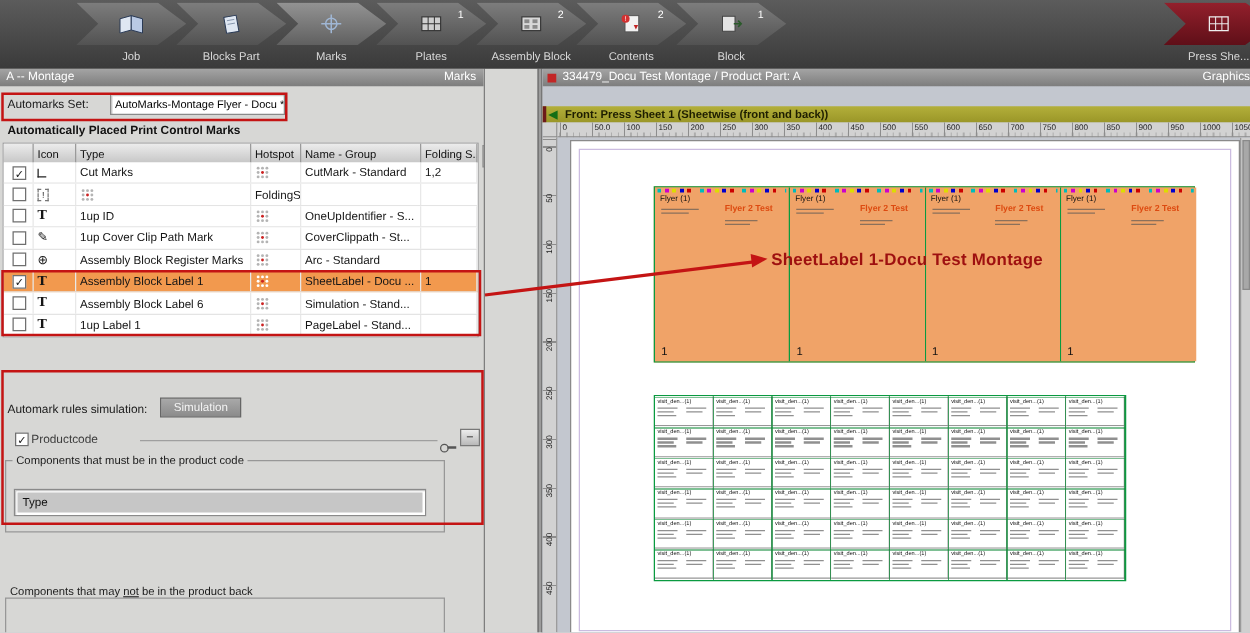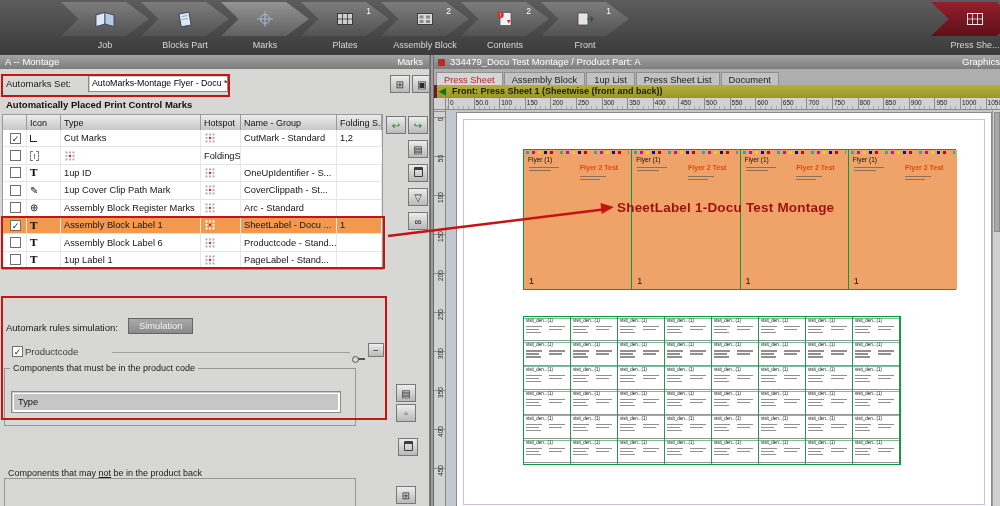--- a/index.html
+++ b/index.html
@@ -15,21 +15,21 @@
           background:linear-gradient(#7d7d7d,#525252);
           clip-path:polygon(0 0,74% 0,100% 50%,74% 100%,0 100%,20% 50%);
           display:flex; align-items:center; justify-content:center; }
   .chev.active { background:linear-gradient(#939393,#606060); }
   .chev.red { background:linear-gradient(#93202c,#5f0f18); }
   .step-label { position:absolute; top:38px; width:100%; text-align:center;
                 font-size:9px; color:#d9d9d9; white-space:nowrap; }
   .badge { position:absolute; right:18px; top:4px; font-size:8.5px; color:#fff; }
 
   
-  #left-panel { left:0; top:55px; width:430px; height:451px; background:#d7d7d5;
+  #left-panel { left:0; top:55px; width:388px; height:451px; background:#d7d7d5;
                 overflow:hidden; border-right:1px solid #7e7e7e; }
   .panel-header { left:0; top:0; width:100%; height:14px;
                   background:linear-gradient(#a4a4a4,#7d7d7d);
                   color:#fff; font-size:9.5px; line-height:14px; padding:0 5px; }
   .hdr-right { position:absolute; right:6px; top:0; }
   .lbl { font-size:9.5px; color:#1b1b1b; white-space:nowrap; }
   .field { background:#fff; border:1px solid #8a8a8a; box-shadow:inset 1px 1px 0 #cfcfcf;
            font-size:8.8px; line-height:15px; padding:0 3px; white-space:nowrap; overflow:hidden; }
   .sbtn { background:linear-gradient(#ececec,#b9b9b9); border:1px solid #787878;
           width:20px; height:18px; font-size:10px; line-height:15px; text-align:center;
@@ -223,21 +223,21 @@
         <div class="step-label">Contents</div>
       </div>
       <div class="step" style="left: 541px;">
         <div class="chev">
           <svg width="20" height="16">
             <rect x="3" y="2" width="10" height="12" fill="#e4e4e4" stroke="#444" stroke-width="0.8"></rect>
             <path d="M12 8 L18 8 M15.5 5.5 L18 8 L15.5 10.5" stroke="#2a5a2a" fill="none" stroke-width="1.2"></path>
           </svg>
         </div>
         <span class="badge">1</span>
-        <div class="step-label">Front</div>
+        <div class="step-label">Block</div>
       </div>
       <div class="step" style="left: 931px;">
         <div class="chev red">
           <svg width="20" height="16">
             <rect x="2.5" y="2.5" width="15" height="11" fill="none" stroke="#eeeeee" stroke-width="1"></rect>
             <line x1="7.5" y1="2.5" x2="7.5" y2="13.5" stroke="#eeeeee" stroke-width="0.8"></line>
             <line x1="12.5" y1="2.5" x2="12.5" y2="13.5" stroke="#eeeeee" stroke-width="0.8"></line>
             <line x1="2.5" y1="8" x2="17.5" y2="8" stroke="#eeeeee" stroke-width="0.8"></line>
           </svg>
         </div>
@@ -428,21 +428,21 @@
               <circle cx="6" cy="2.5" r="1.15" fill="#b4b4b4"></circle>
               <circle cx="9.5" cy="2.5" r="1.15" fill="#b4b4b4"></circle>
               <circle cx="2.5" cy="6" r="1.15" fill="#b4b4b4"></circle>
               <circle cx="6" cy="6" r="1.15" fill="#cc2222"></circle>
               <circle cx="9.5" cy="6" r="1.15" fill="#b4b4b4"></circle>
               <circle cx="2.5" cy="9.5" r="1.15" fill="#b4b4b4"></circle>
               <circle cx="6" cy="9.5" r="1.15" fill="#b4b4b4"></circle>
               <circle cx="9.5" cy="9.5" r="1.15" fill="#b4b4b4"></circle>
             </svg>
           </span>
-          <span class="tc">Productcode - Stand...</span>
+          <span class="tc">Simulation - Stand...</span>
           <span class="tc"></span>
         </div>
         <div class="trow">
           <span class="tc">
             <span class="cb"></span>
           </span>
           <span class="tc">
             <span class="ic-T">T</span>
           </span>
           <span class="tc">1up Label 1</span>
@@ -503,21 +503,20 @@
 </div>
 
 <div id="divider" class="abs"></div>
 
 <div id="right-panel" class="abs">
   <div class="rp-header abs">
     <span class="red-sq"></span>
     <span style="position:absolute;left:16px">334479_Docu Test Montage / Product Part: A</span>
     <span style="position:absolute;left:528px">Graphics</span>
   </div>
-  <div id="rp-tabs" class="abs"><div class="rtab active">Press Sheet</div><div class="rtab">Assembly Block</div><div class="rtab">1up List</div><div class="rtab">Press Sheet List</div><div class="rtab">Document</div></div>
   <div id="status-bar" class="abs">
     <span class="side-mark"></span>
     <span class="front-arrow">◀</span>
     <span class="status-text">Front: Press Sheet 1 (Sheetwise (front and back))</span>
   </div>
   <div id="ruler-corner" class="abs"></div>
   <div id="h-ruler" class="abs">
       <span class="hlab" style="left: 4px;">0</span>
       <span class="hlab" style="left: 29.6px;">50.0</span>
       <span class="hlab" style="left: 55.2px;">100</span>

